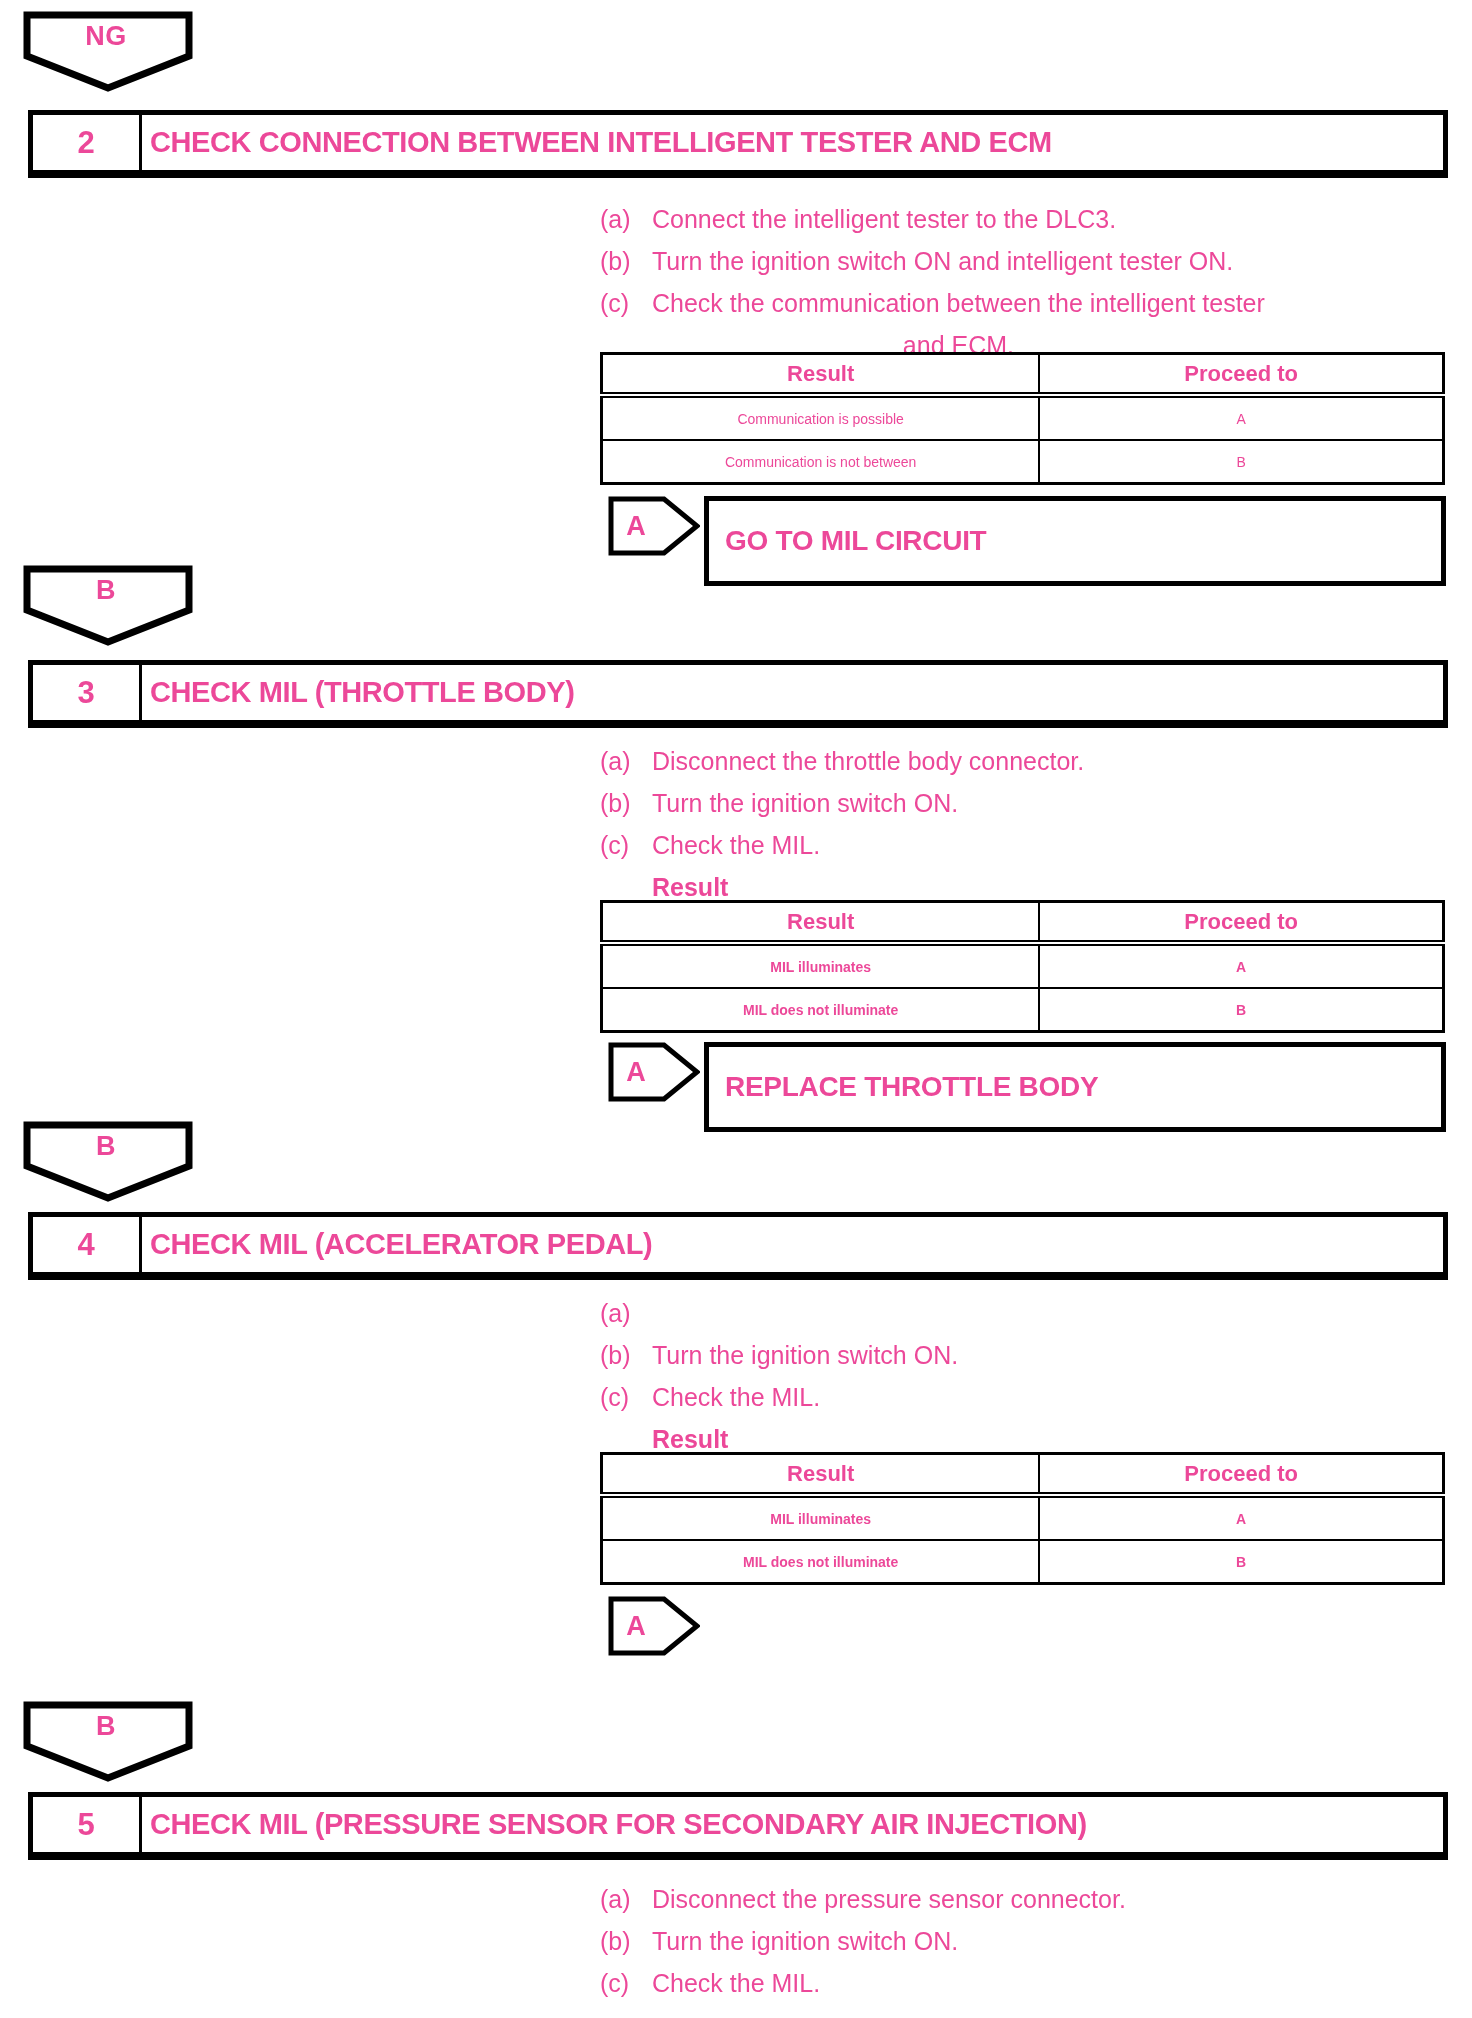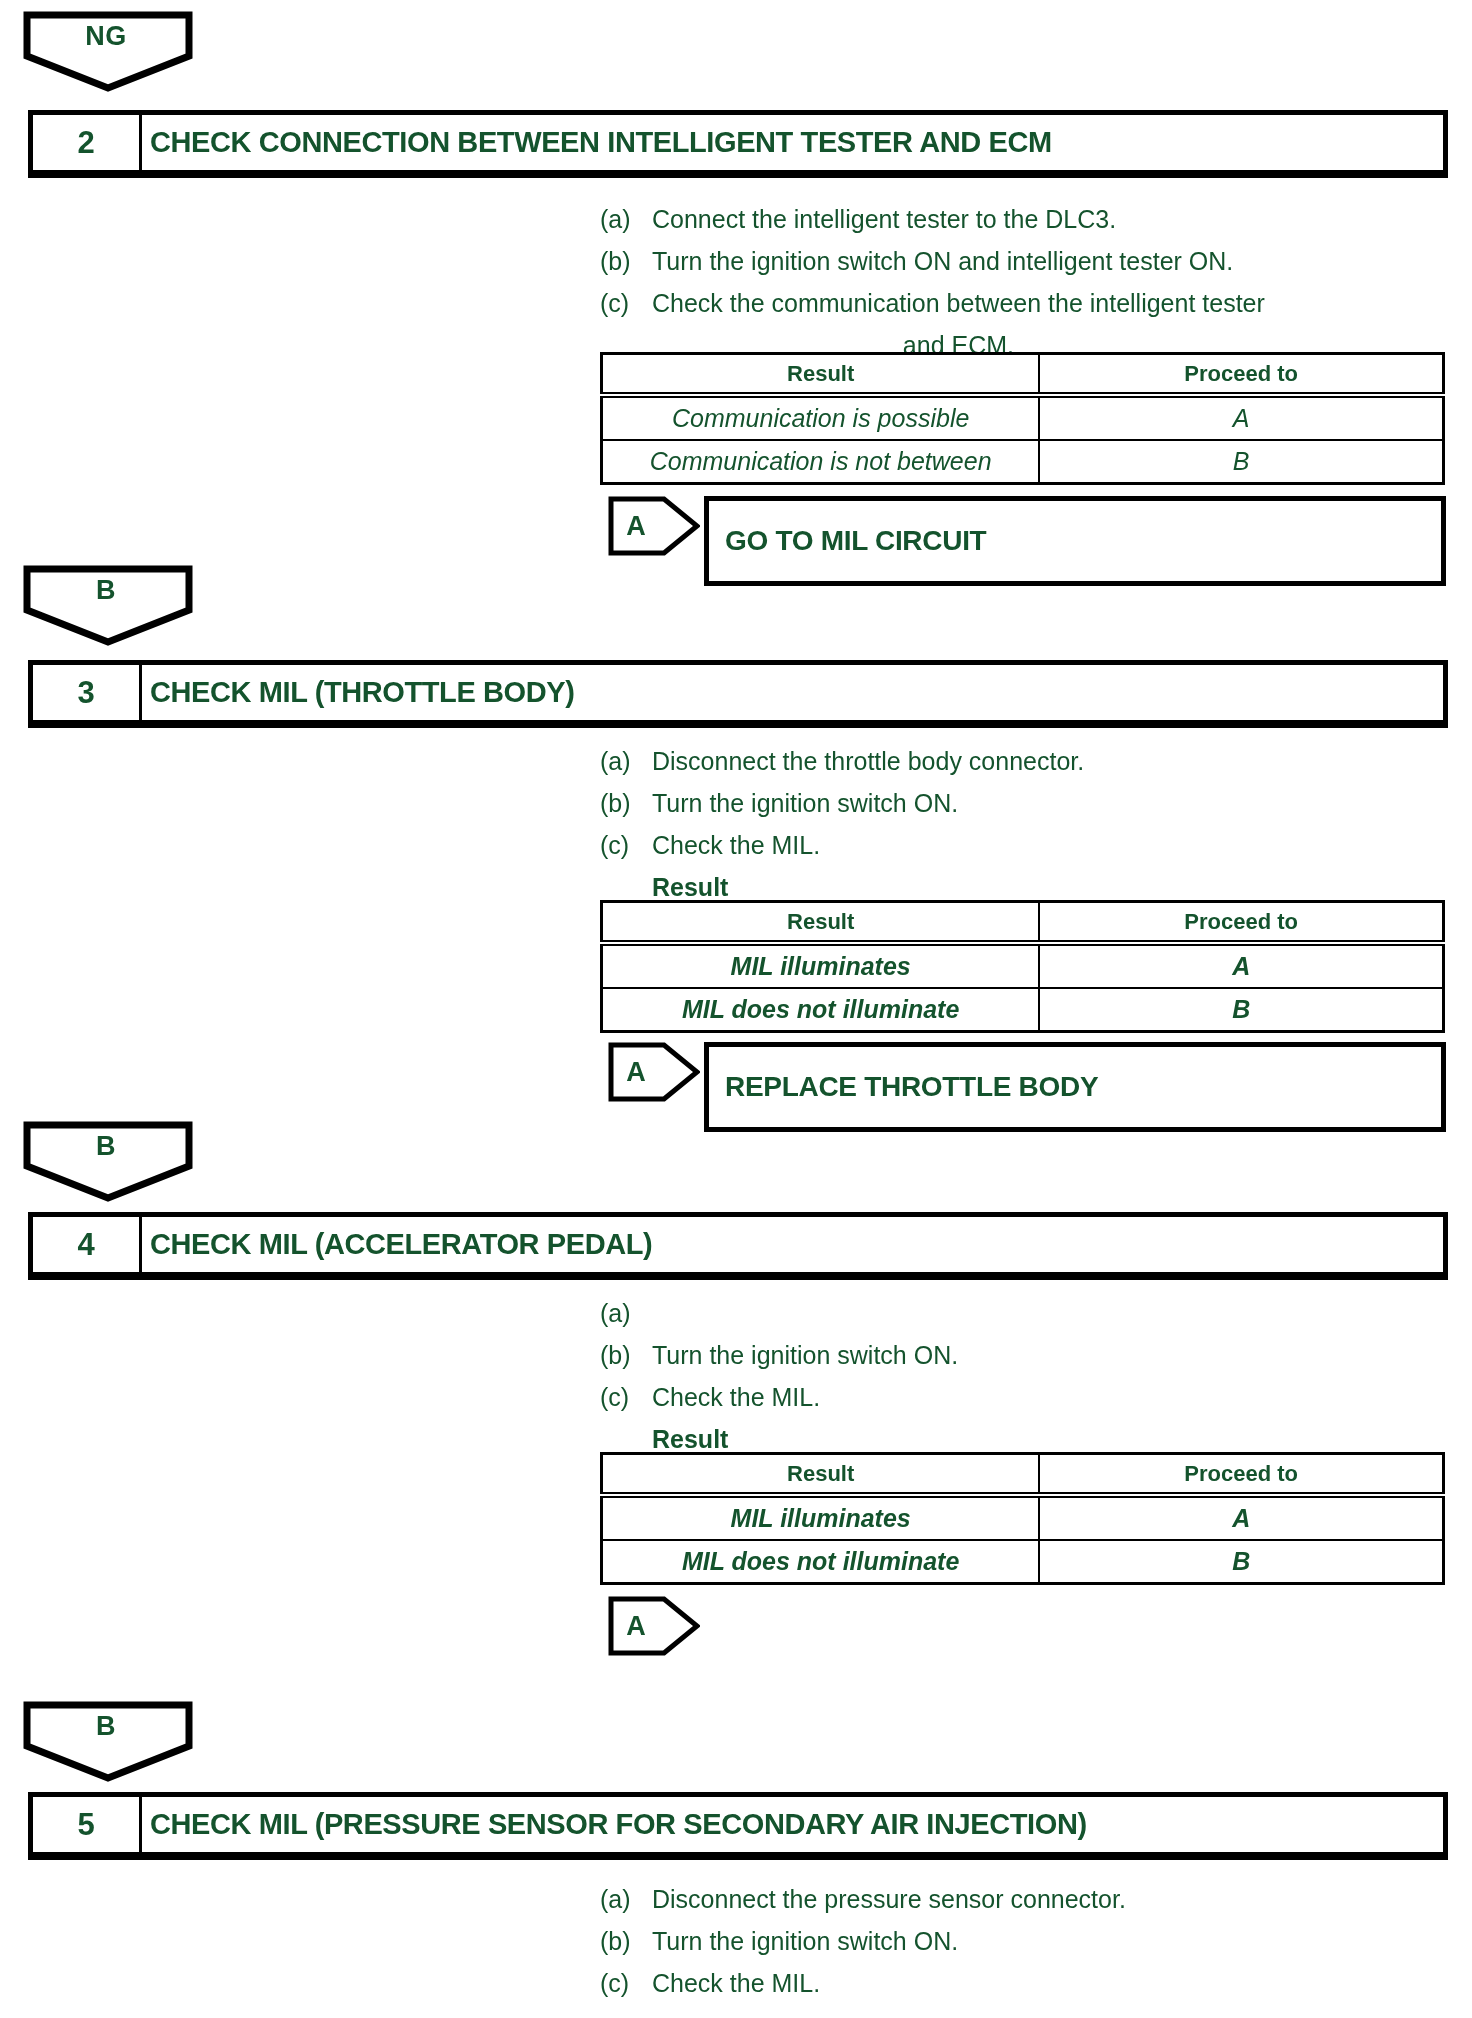--- a/index.html
+++ b/index.html
@@ -1,18 +1,18 @@
 <!DOCTYPE html>
 <html><head>
 <meta charset="utf-8">
 <style>
   html,body{margin:0;padding:0;background:#ffffff;}
   .page{
     position:relative;width:1472px;height:2018px;background:#fff;
-    font-family:"Liberation Sans",sans-serif;color:#14532d;overflow:hidden;
+    font-family:"Liberation Sans",sans-serif;color:#ec4899;overflow:hidden;
   }
   .abs{position:absolute;}
 
   
   .connector{width:172px;height:84px;}
   .connector svg{display:block;}
   .connector .connector-label{
     position:absolute;left:0;top:6px;width:168px;height:40px;line-height:40px;
     text-align:center;font-weight:bold;font-size:27px;letter-spacing:0.5px;
   }
@@ -45,21 +45,21 @@
     border-collapse:collapse;width:845px;background:#fff;
     border:3px solid #000;table-layout:fixed;
   }
   table.result-table th,table.result-table td{
     border:2px solid #000;text-align:center;padding:0;
   }
   table.result-table th{
     height:37px;font-size:22px;font-weight:bold;
     border-bottom:6px double #000;
   }
-  table.result-table td{height:41px;font-size:25px;font-weight:normal;font-style:italic;}
+  table.result-table td{height:41px;font-size:14px;font-weight:normal;}
   table.result-table col.c1{width:52%;}
   table.result-table col.c2{width:48%;}
   table.result-table.bold-rows td{font-weight:bold;}
 
   
   .action-row{left:608px;display:flex;align-items:flex-start;}
   .action-arrow{position:relative;width:92px;height:60px;flex:0 0 92px;}
   .action-arrow svg{display:block;}
   .action-arrow .action-arrow-label{
     position:absolute;left:0;top:0;width:56px;height:60px;line-height:60px;

